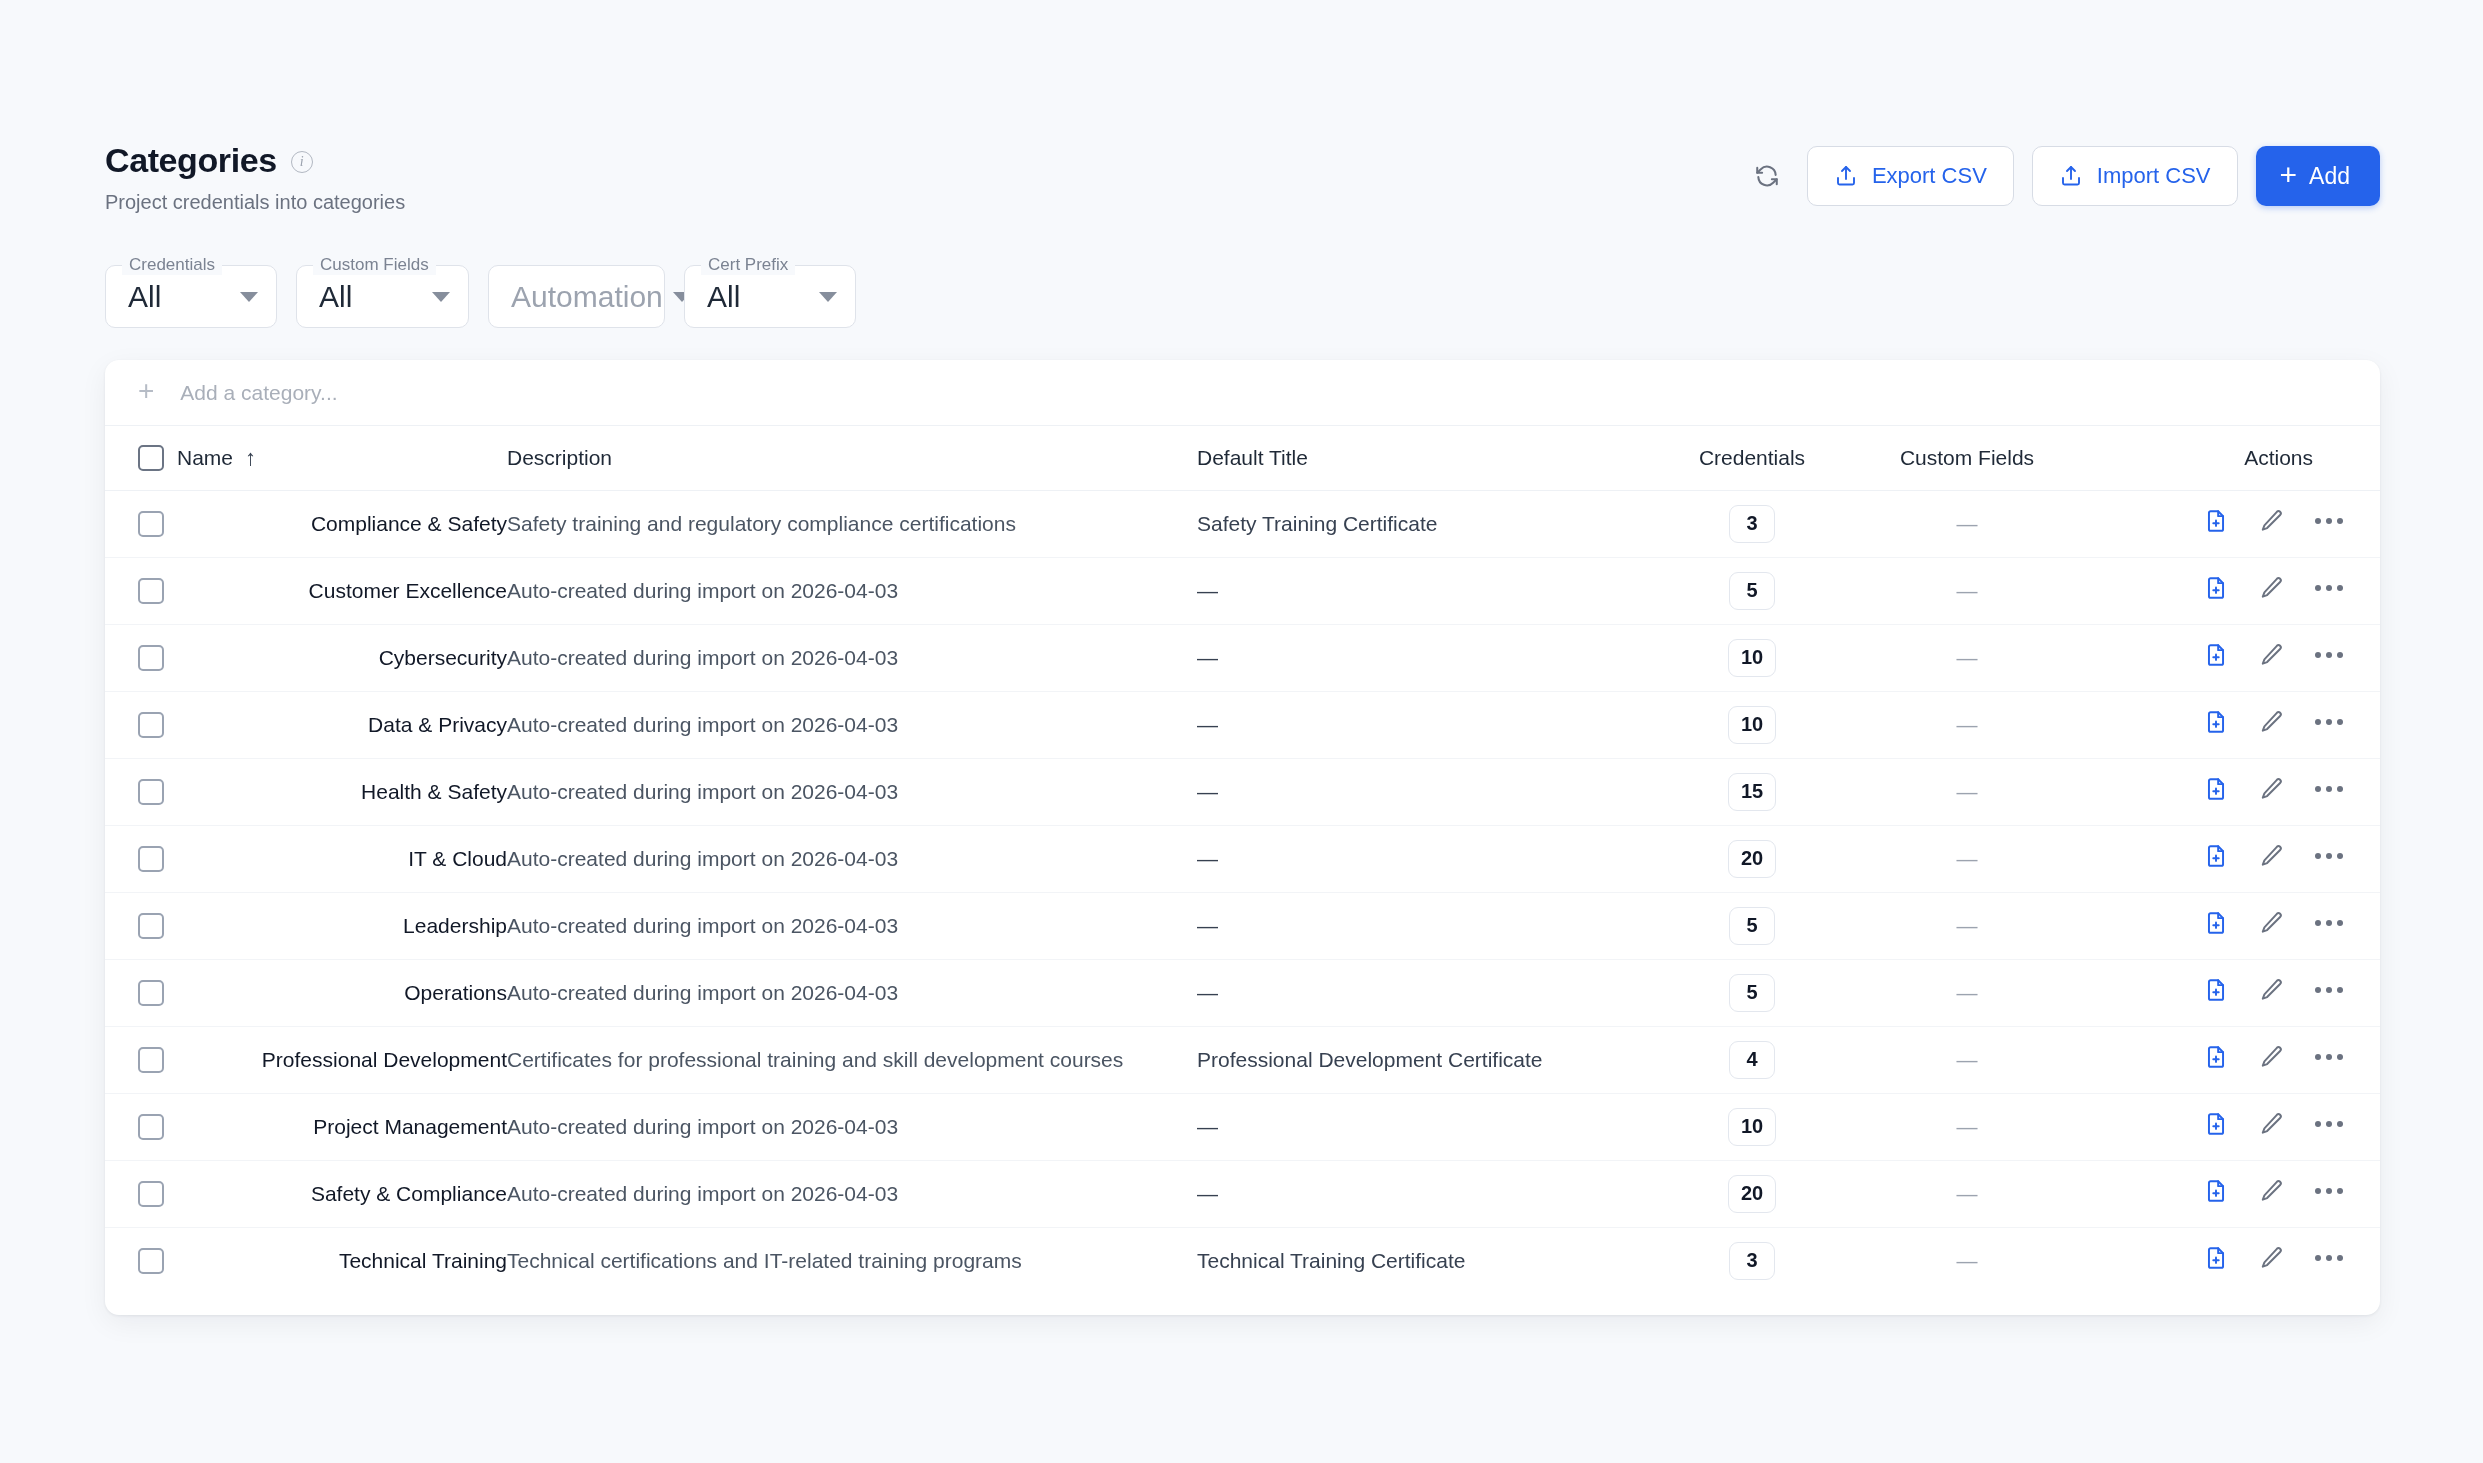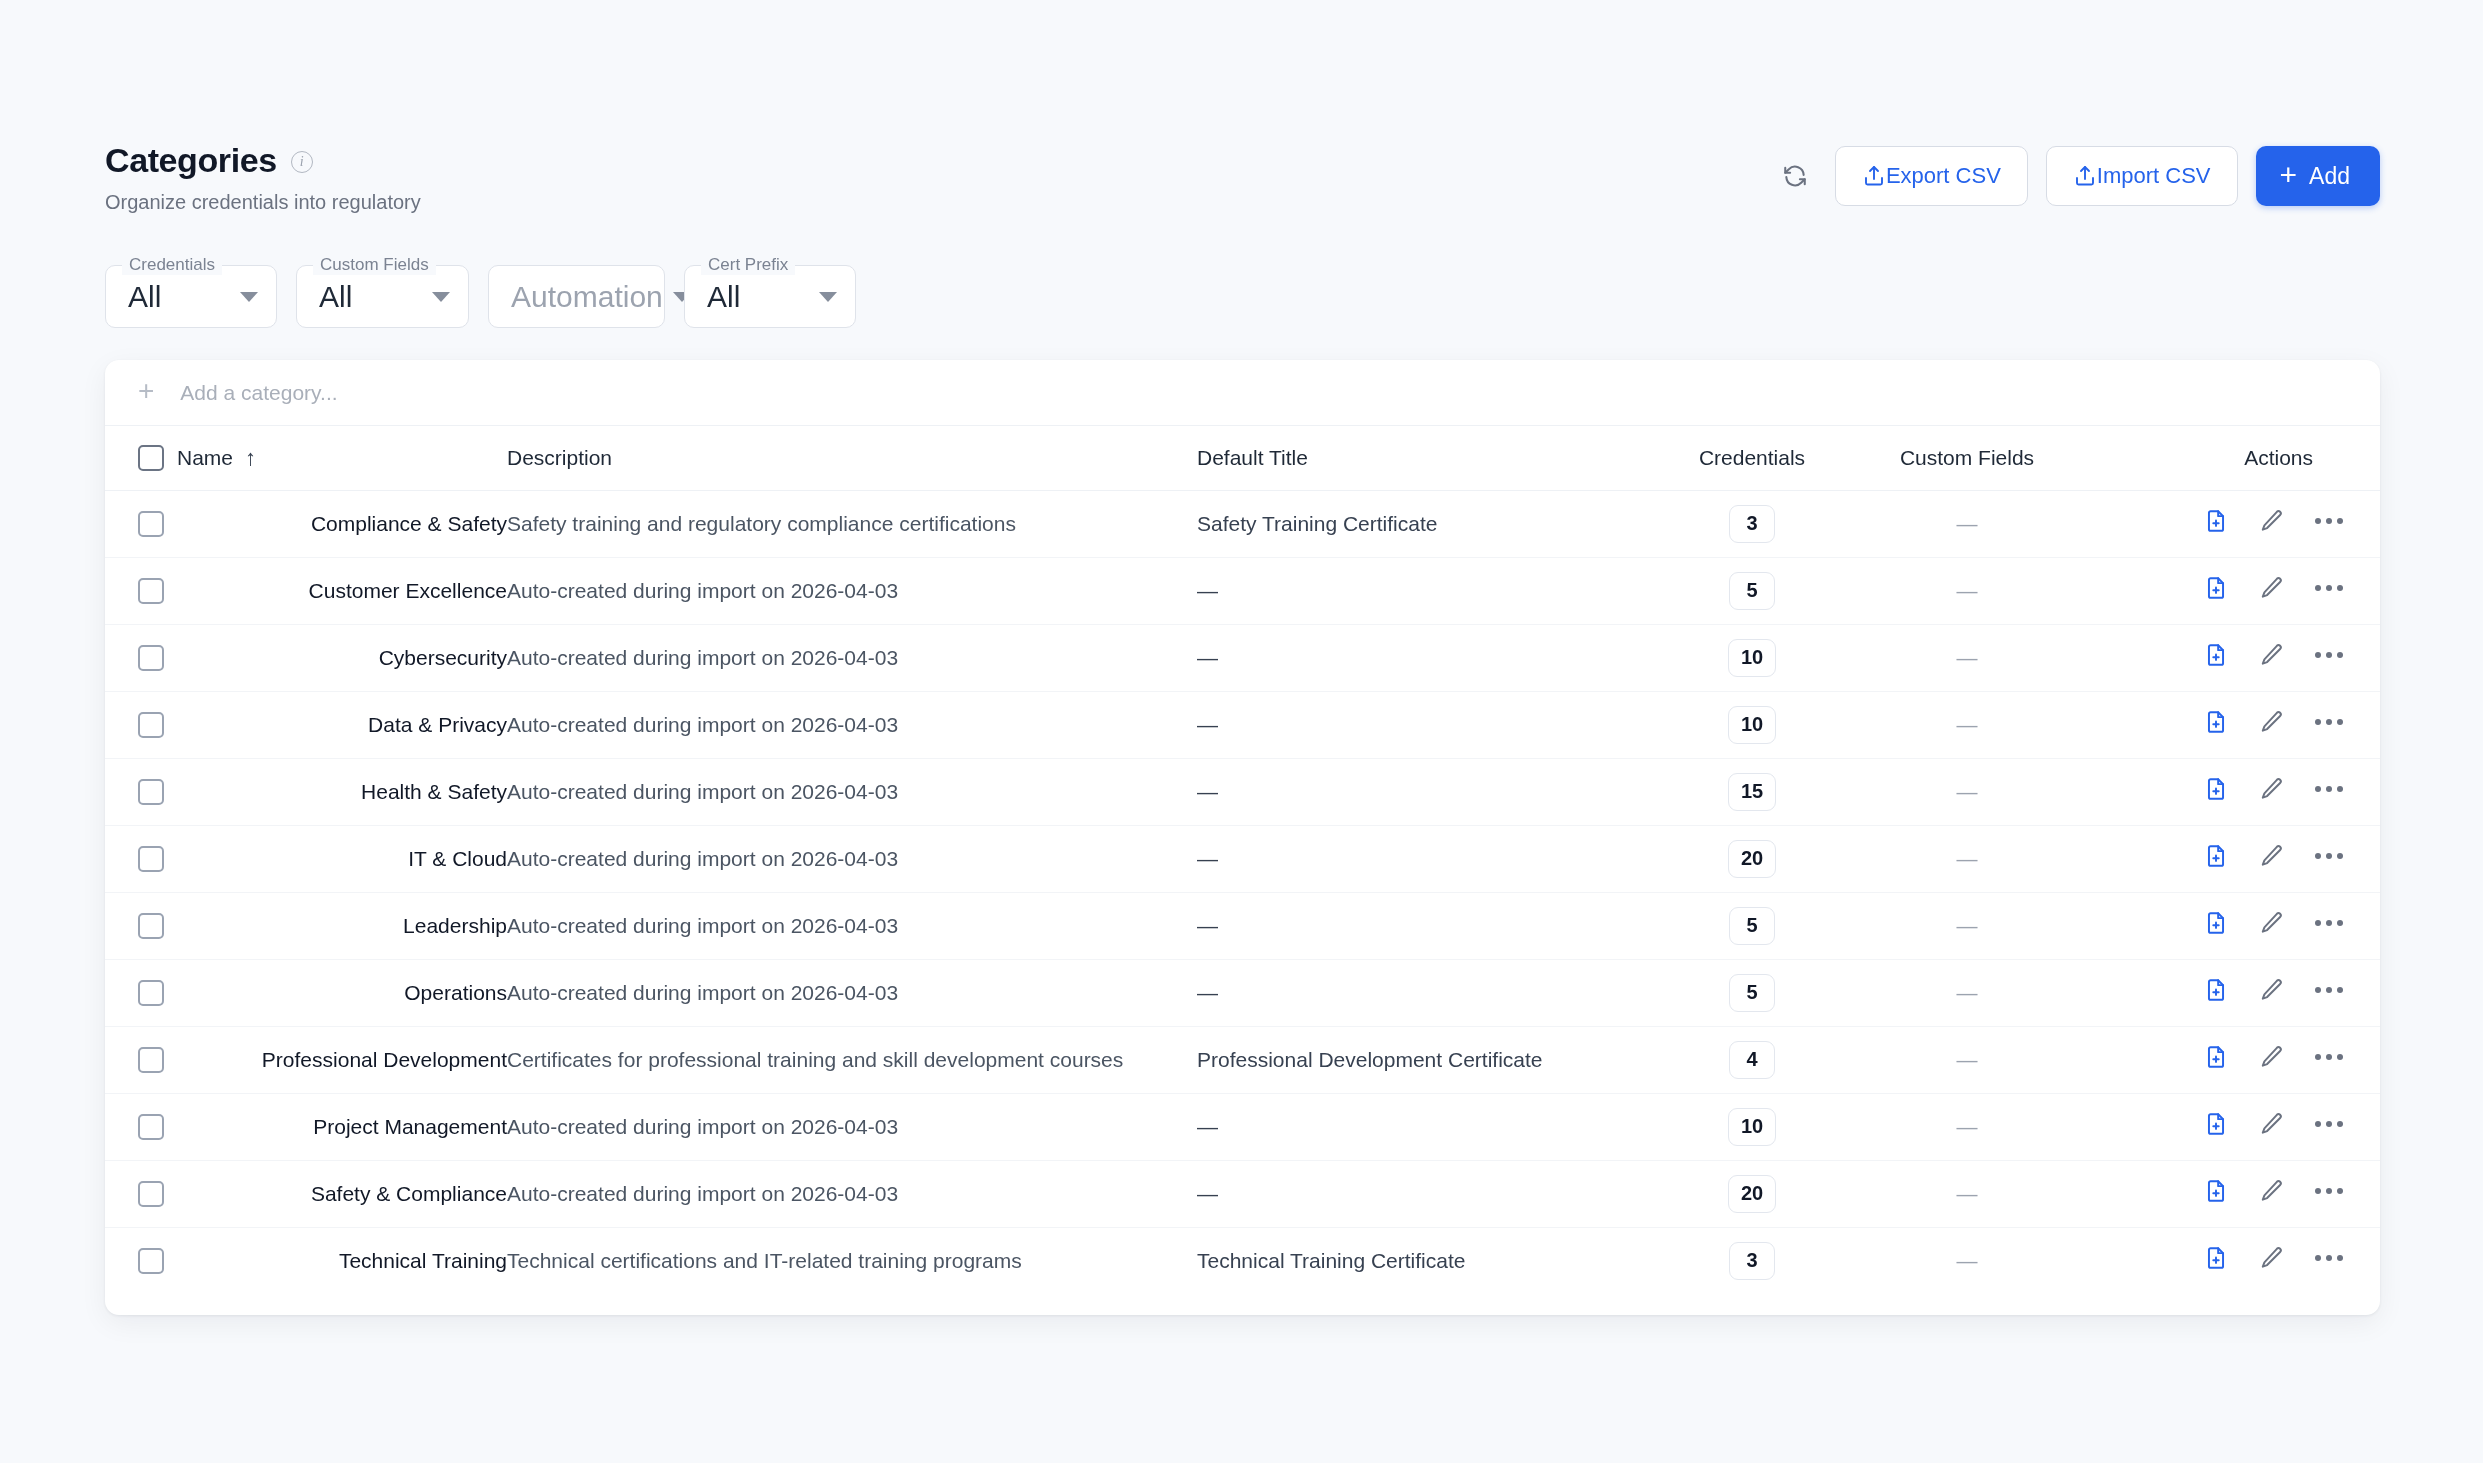--- a/index.html
+++ b/index.html
@@ -77,21 +77,21 @@
     border: none;
     cursor: pointer;
     color: #6b7280;
   }
 
   .btn-outline {
     height: 60px;
     padding: 6px 26px;
     display: flex;
     align-items: center;
-    gap: 0;
+    gap: 14px;
     background: #ffffff;
     border: 1.5px solid #d7dce5;
     border-radius: 10px;
     color: #2563eb;
     font-size: 22px;
     font-family: "Liberation Sans", sans-serif;
     cursor: pointer;
     white-space: nowrap;
   }
 
@@ -321,21 +321,21 @@
 <body>
 
 <div class="page">
 
   <div class="header-row">
     <div class="title-block">
       <div class="title-line">
         <div class="page-title">Categories</div>
         <div class="info-icon">i</div>
       </div>
-      <div class="page-subtitle">Organize credentials into regulatory</div>
+      <div class="page-subtitle">Project credentials into categories</div>
     </div>
 
     <div class="header-actions">
       <button class="refresh-btn">
         <svg width="26" height="26" viewBox="0 0 24 24" fill="none" stroke="#6b7280" stroke-width="1.9" stroke-linecap="round" stroke-linejoin="round">
           <path d="M20 11a8 8 0 0 0-13.7-5.2L3 9"></path>
           <path d="M3 4.5V9h4.5"></path>
           <path d="M4 13a8 8 0 0 0 13.7 5.2L21 15"></path>
           <path d="M21 19.5V15h-4.5"></path>
         </svg>

